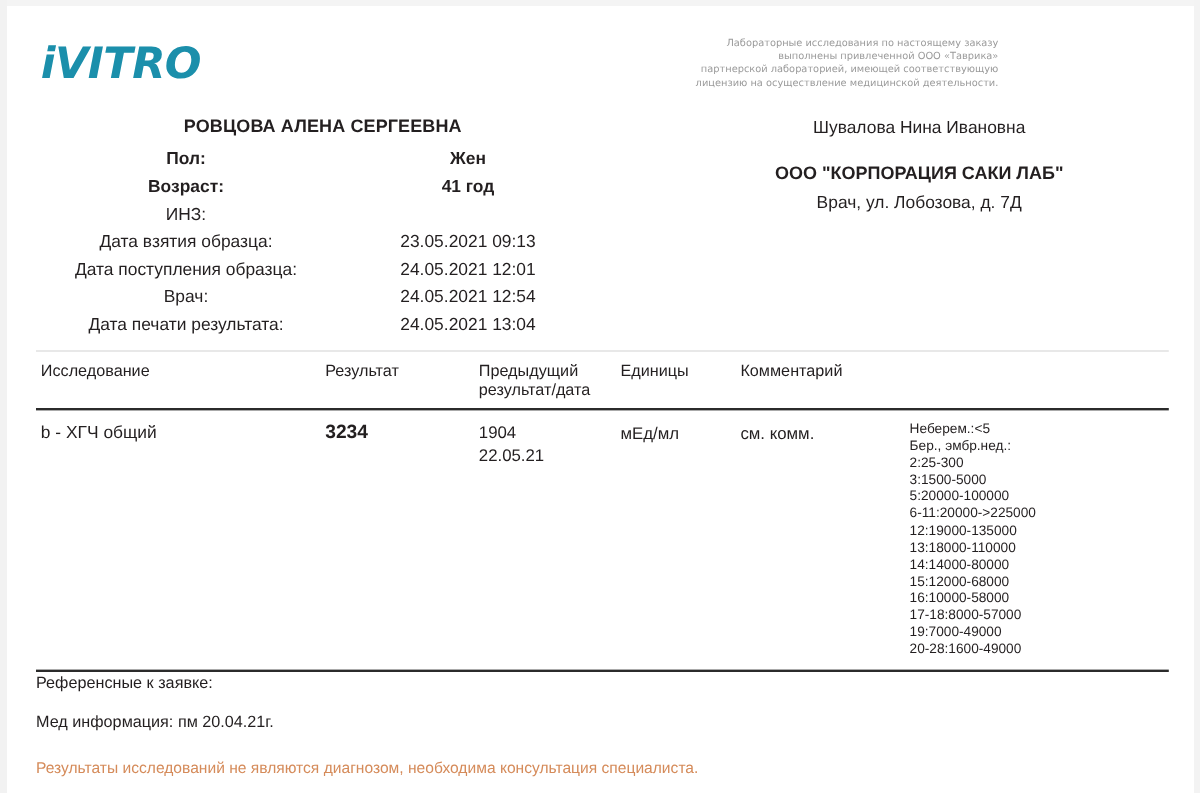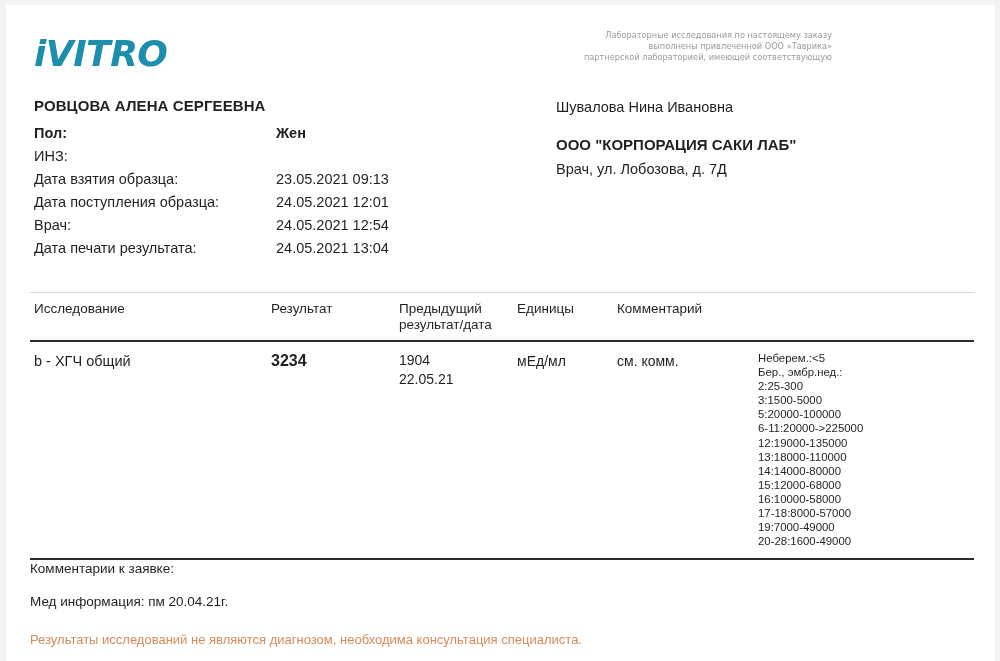--- a/index.html
+++ b/index.html
@@ -70,20 +70,21 @@
     font-family: "DejaVu Sans", "Liberation Sans", sans-serif;
   }
 
   
   .info {
     position: absolute;
     left: 0;
     top: 96px;
     width: 848px;
     height: 190px;
+    text-align: center;
   }
   .patient {
     position: absolute;
     left: 34px;
     top: 0;
     width: 470px;
   }
   .patient-name {
     font-size: 15px;
     font-weight: 700;
@@ -217,33 +218,38 @@
 
 <div class="sheet">
 
   <div class="header">
     <div class="logo">iVITRO</div>
 
     <div class="lab-note">
       <div>Лабораторные исследования по настоящему заказу</div>
       <div>выполнены привлеченной ООО «Таврика»</div>
       <div>партнерской лабораторией, имеющей соответствующую</div>
+      <div>лицензию на осуществление медицинской деятельности.</div>
     </div>
   </div>
 
   <div class="info">
 
     <div class="patient">
       <div class="patient-name">РОВЦОВА АЛЕНА СЕРГЕЕВНА</div>
 
       <div class="info-row b">
         <span class="k">Пол:</span>
         <span class="v">Жен</span>
       </div>
 
+      <div class="info-row b">
+        <span class="k">Возраст:</span>
+        <span class="v">41 год</span>
+      </div>
 
       <div class="info-row">
         <span class="k">ИНЗ:</span>
       </div>
 
       <div class="info-row">
         <span class="k">Дата взятия образца:</span>
         <span class="v">23.05.2021 09:13</span>
       </div>
 
@@ -313,18 +319,18 @@
         <div>17-18:8000-57000</div>
         <div>19:7000-49000</div>
         <div>20-28:1600-49000</div>
       </div>
     </div>
 
     <div class="rule-bottom"></div>
   </div>
 
   <div class="footer">
-    <div class="footer-label">Комментарии к заявке:</div>
+    <div class="footer-label">Референсные к заявке:</div>
     <div class="footer-med">Мед информация: пм 20.04.21г.</div>
     <div class="footer-disclaimer">Результаты исследований не являются диагнозом, необходима консультация специалиста.</div>
   </div>
 
 </div>
 
 </body></html>

